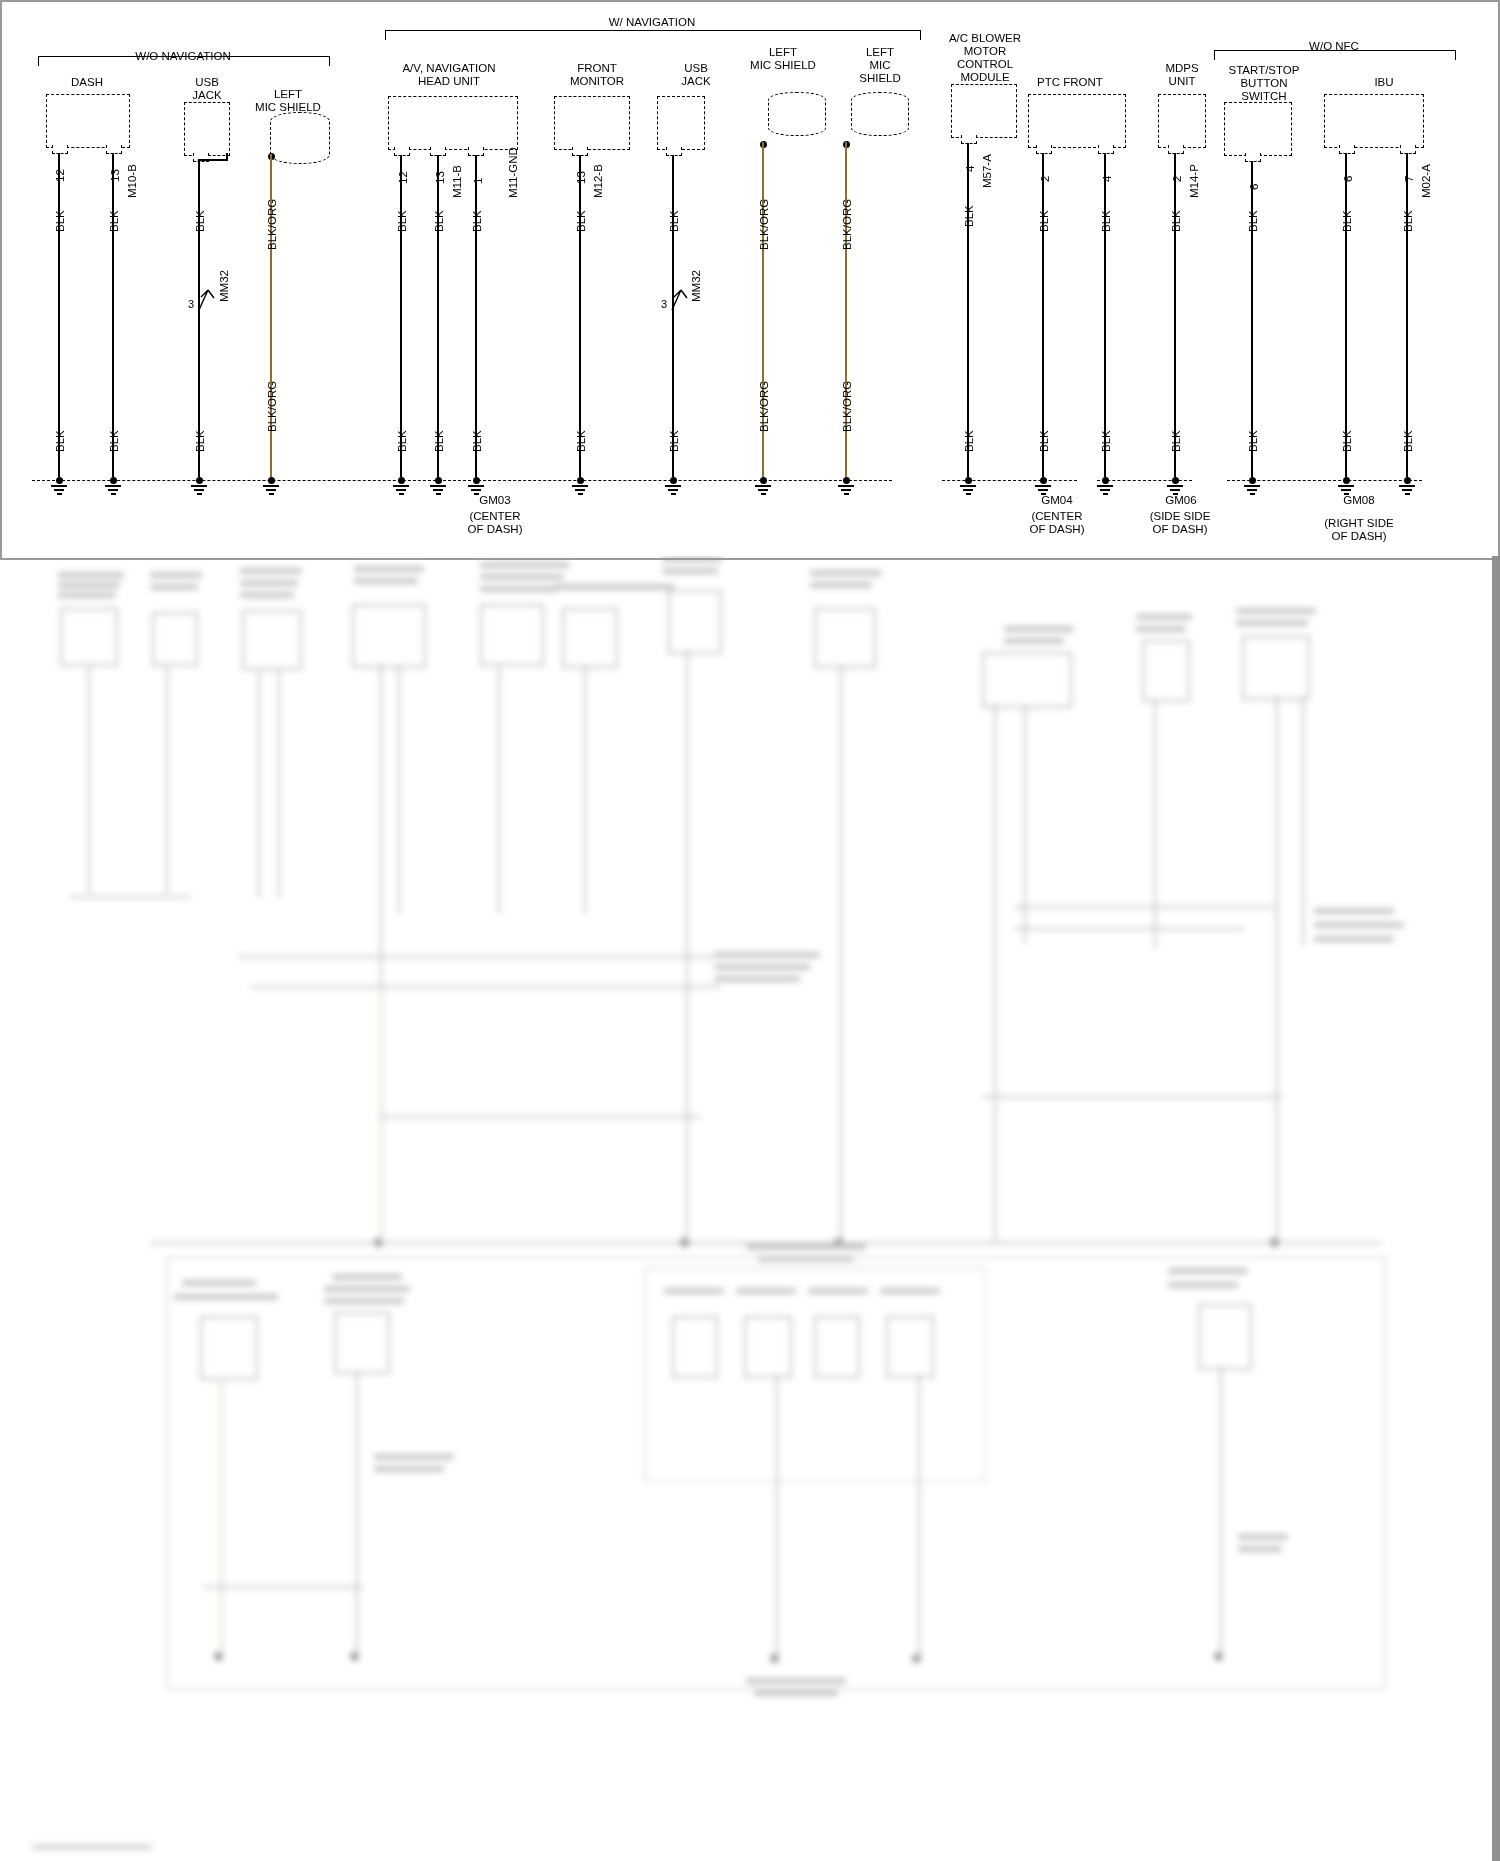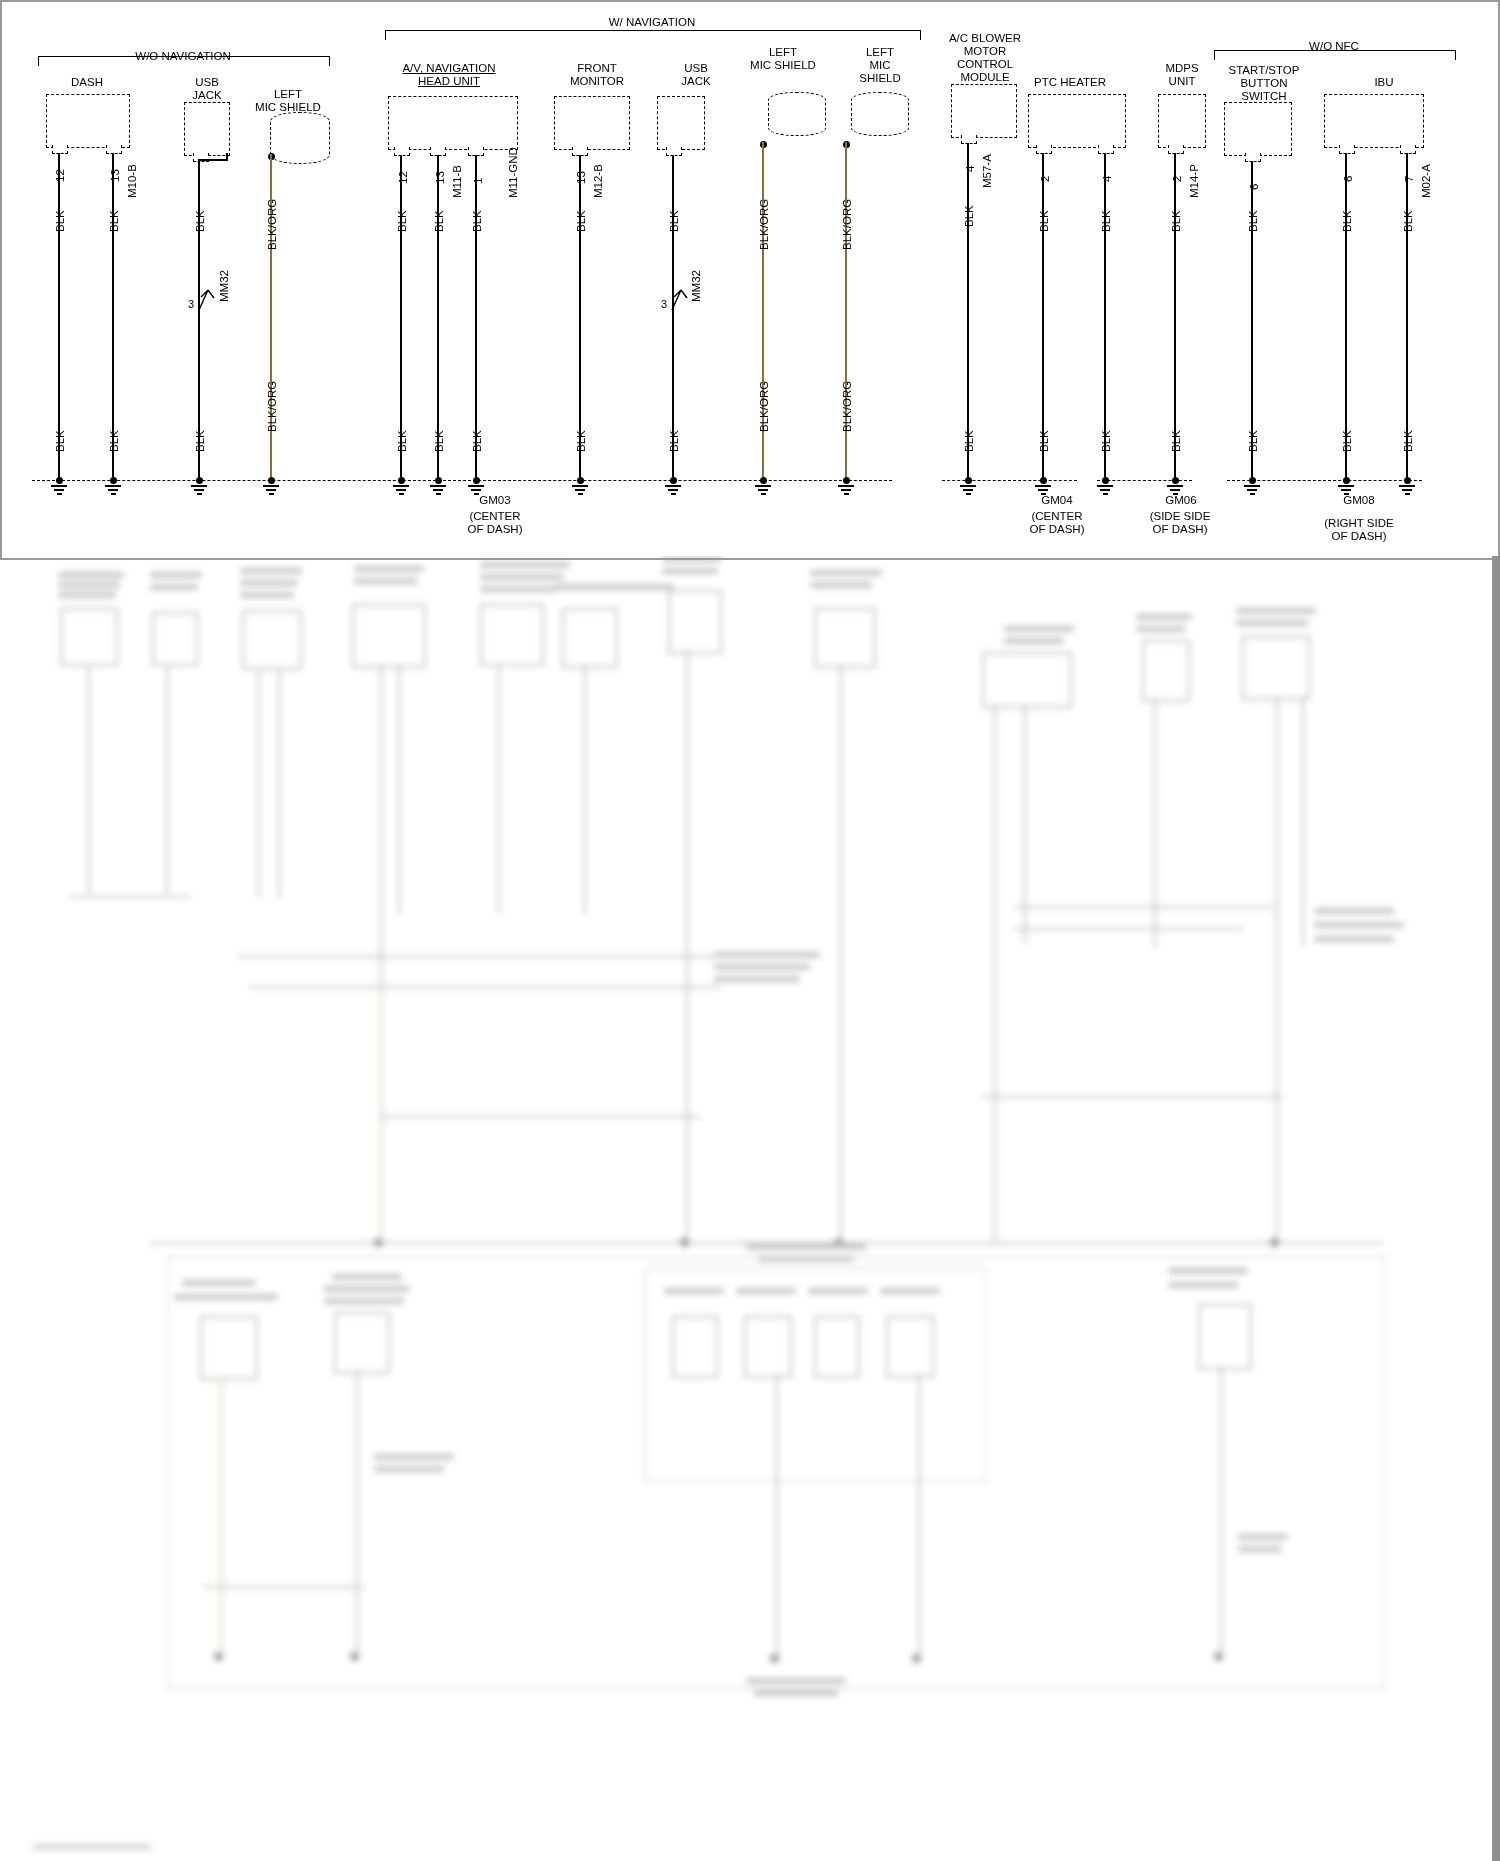--- a/index.html
+++ b/index.html
@@ -73,37 +73,37 @@
 
       <div class="brk" style="left:1212px;top:48px;width:240px;"></div>
       <div class="tc" style="left:1247px;top:38px;width:170px;">W/O NFC</div>
 
       <div class="tc" style="left:40px;top:74px;width:90px;">DASH</div>
       <div class="tc" style="left:165px;top:74px;width:80px;">USB
 JACK</div>
       <div class="tc" style="left:238px;top:86px;width:96px;">LEFT
 MIC SHIELD</div>
 
-      <div class="tc" style="left:372px;top:60px;width:150px;text-decoration:underline;">A/V, NAVIGATION
+      <div class="tc" style="left:372px;top:60px;width:150px;">A/V, NAVIGATION
 HEAD UNIT</div>
       <div class="tc" style="left:540px;top:60px;width:110px;">FRONT
 MONITOR</div>
       <div class="tc" style="left:654px;top:60px;width:80px;">USB
 JACK</div>
       <div class="tc" style="left:726px;top:44px;width:110px;">LEFT
 MIC SHIELD</div>
       <div class="tc" style="left:838px;top:44px;width:80px;">LEFT
 MIC
 SHIELD</div>
 
       <div class="tc" style="left:928px;top:30px;width:110px;">A/C BLOWER
 MOTOR
 CONTROL
 MODULE</div>
-      <div class="tc" style="left:1008px;top:74px;width:120px;">PTC HEATER</div>
+      <div class="tc" style="left:1008px;top:74px;width:120px;">PTC FRONT</div>
       <div class="tc" style="left:1140px;top:60px;width:80px;">MDPS
 UNIT</div>
       <div class="tc" style="left:1204px;top:62px;width:116px;">START/STOP
 BUTTON
 SWITCH</div>
       <div class="tc" style="left:1342px;top:74px;width:80px;">IBU</div>
 
       <div class="conn" style="left:44px;top:92px;width:82px;height:52px;"></div>
       <div class="conn-notch" style="left:50px;top:143px;width:14px;"></div>
       <div class="conn-notch" style="left:104px;top:143px;width:14px;"></div>

